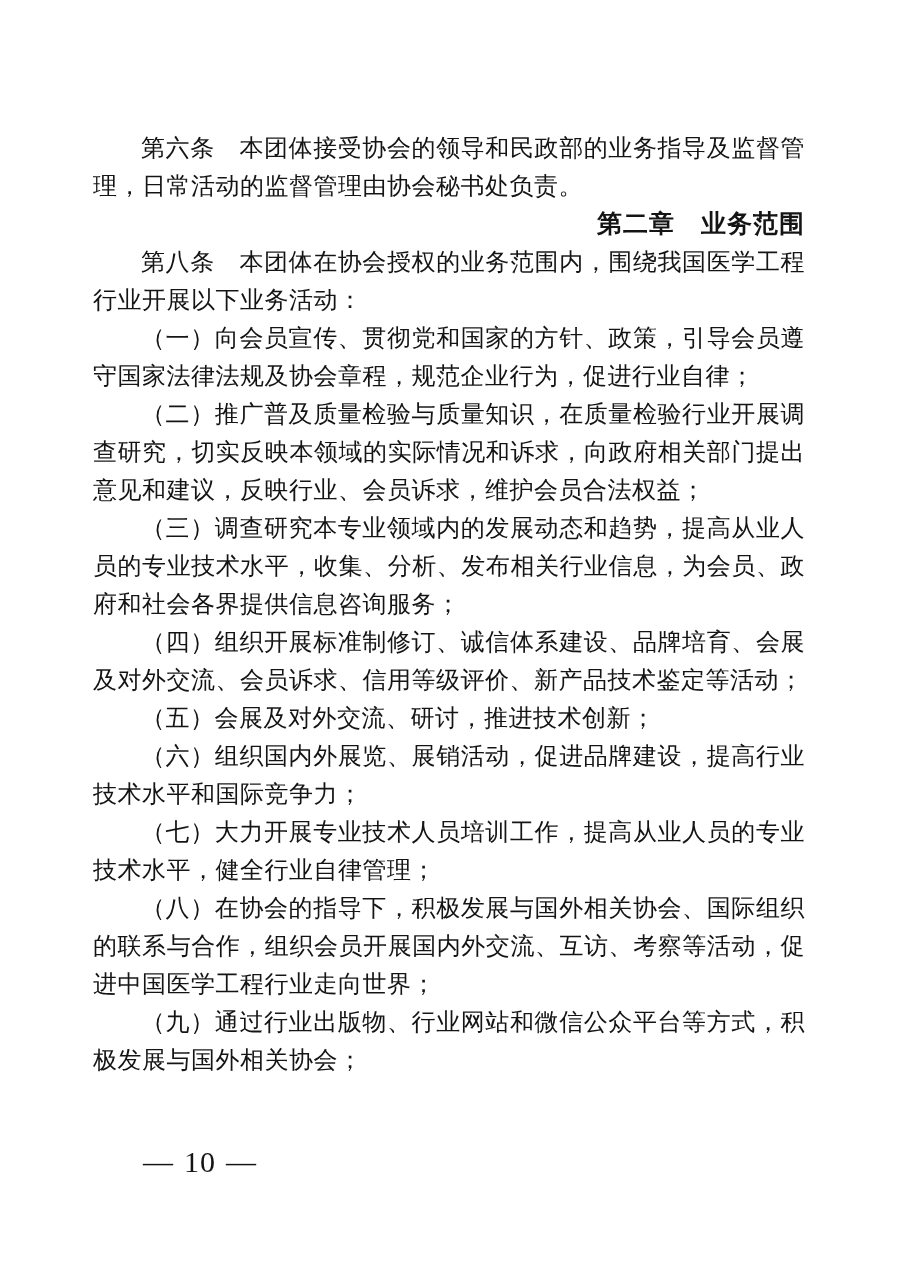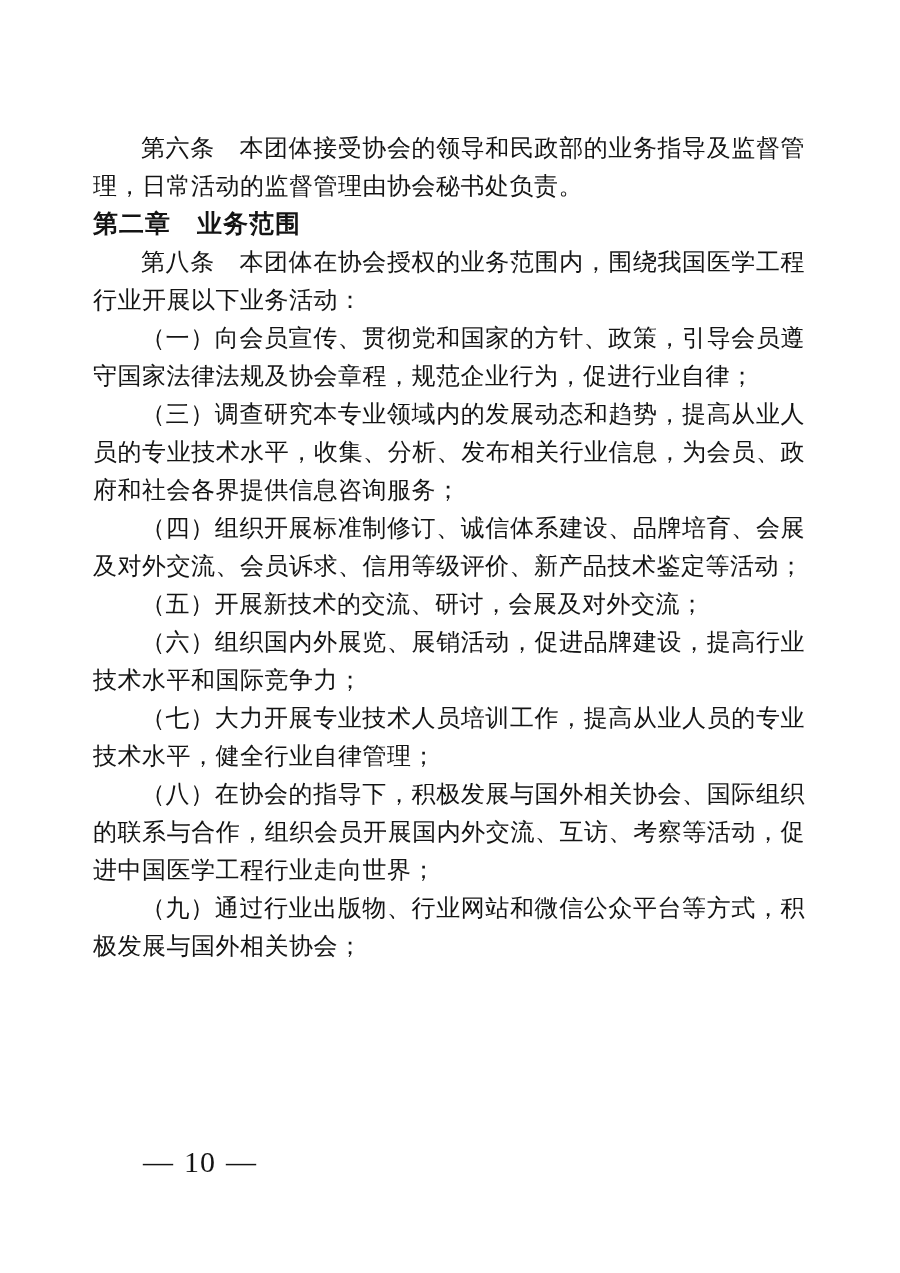--- a/index.html
+++ b/index.html
@@ -30,21 +30,21 @@
     text-indent: 2em;
   }
   p.para .article-label {
     font-weight: normal;
   }
   h2.chapter-heading {
     margin: 0;
     font-size: 25px;
     line-height: 38px;
     font-weight: bold;
-    text-align: left;
+    text-align: right;
     text-indent: 0;
     letter-spacing: 1px;
   }
   .page-footer {
     position: absolute;
     left: 133px;
     top: 1147px;
     font-size: 30px;
     line-height: 30px;
     letter-spacing: 1px;
@@ -60,23 +60,24 @@
 <div class="doc-content">
 
   <p class="para"><span class="article-label">第六条</span><span>　本团体接受协会的领导和民政部的业务指导及监督管理，日常活动的监督管理由协会秘书处负责。</span></p>
 
 
   <h2 class="chapter-heading">第二章　业务范围</h2>
 
   <p class="para"><span class="article-label">第八条</span><span>　本团体在协会授权的业务范围内，围绕我国医学工程行业开展以下业务活动：</span></p>
 
   <p class="para">（一）向会员宣传、贯彻党和国家的方针、政策，引导会员遵守国家法律法规及协会章程，规范企业行为，促进行业自律；</p>
+  <p class="para">（二）推广普及质量检验与质量知识，在质量检验行业开展调查研究，切实反映本领域的实际情况和诉求，向政府相关部门提出意见和建议，反映行业、会员诉求，维护会员合法权益；</p>
   <p class="para">（三）调查研究本专业领域内的发展动态和趋势，提高从业人员的专业技术水平，收集、分析、发布相关行业信息，为会员、政府和社会各界提供信息咨询服务；</p>
   <p class="para">（四）组织开展标准制修订、诚信体系建设、品牌培育、会展及对外交流、会员诉求、信用等级评价、新产品技术鉴定等活动；</p>
-  <p class="para">（五）开展新技术的交流、研讨，会展及对外交流；</p>
+  <p class="para">（五）会展及对外交流、研讨，推进技术创新；</p>
   <p class="para">（六）组织国内外展览、展销活动，促进品牌建设，提高行业技术水平和国际竞争力；</p>
   <p class="para">（七）大力开展专业技术人员培训工作，提高从业人员的专业技术水平，健全行业自律管理；</p>
   <p class="para">（八）在协会的指导下，积极发展与国外相关协会、国际组织的联系与合作，组织会员开展国内外交流、互访、考察等活动，促进中国医学工程行业走向世界；</p>
   <p class="para">（九）通过行业出版物、行业网站和微信公众平台等方式，积极发展与国外相关协会；</p>
 
 </div>
 
 <div class="page-footer"><span class="dash">—</span><span>10</span><span class="dash">—</span></div>
 
 </body></html>

